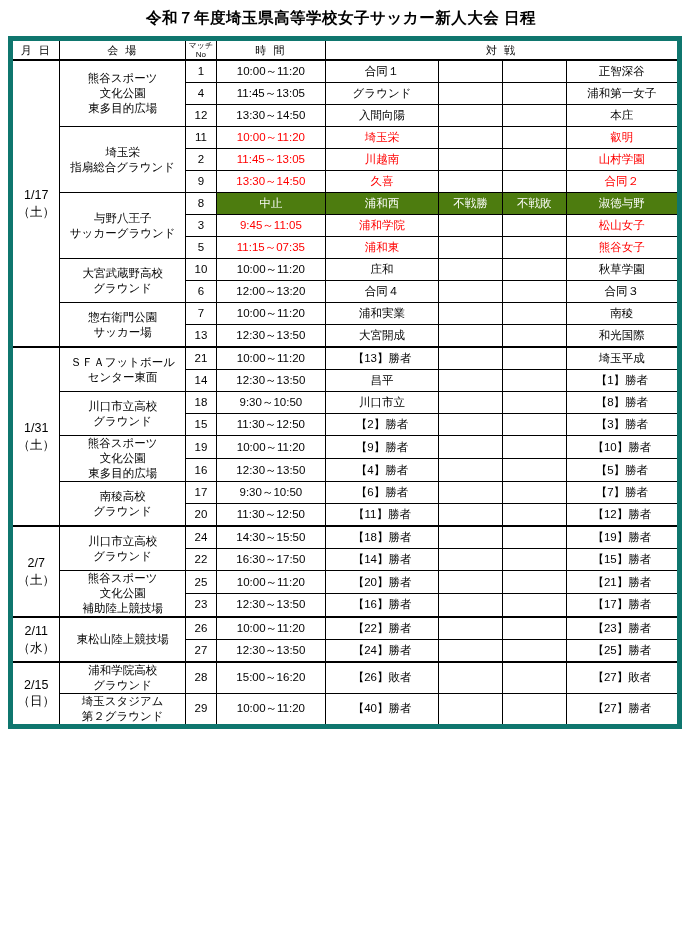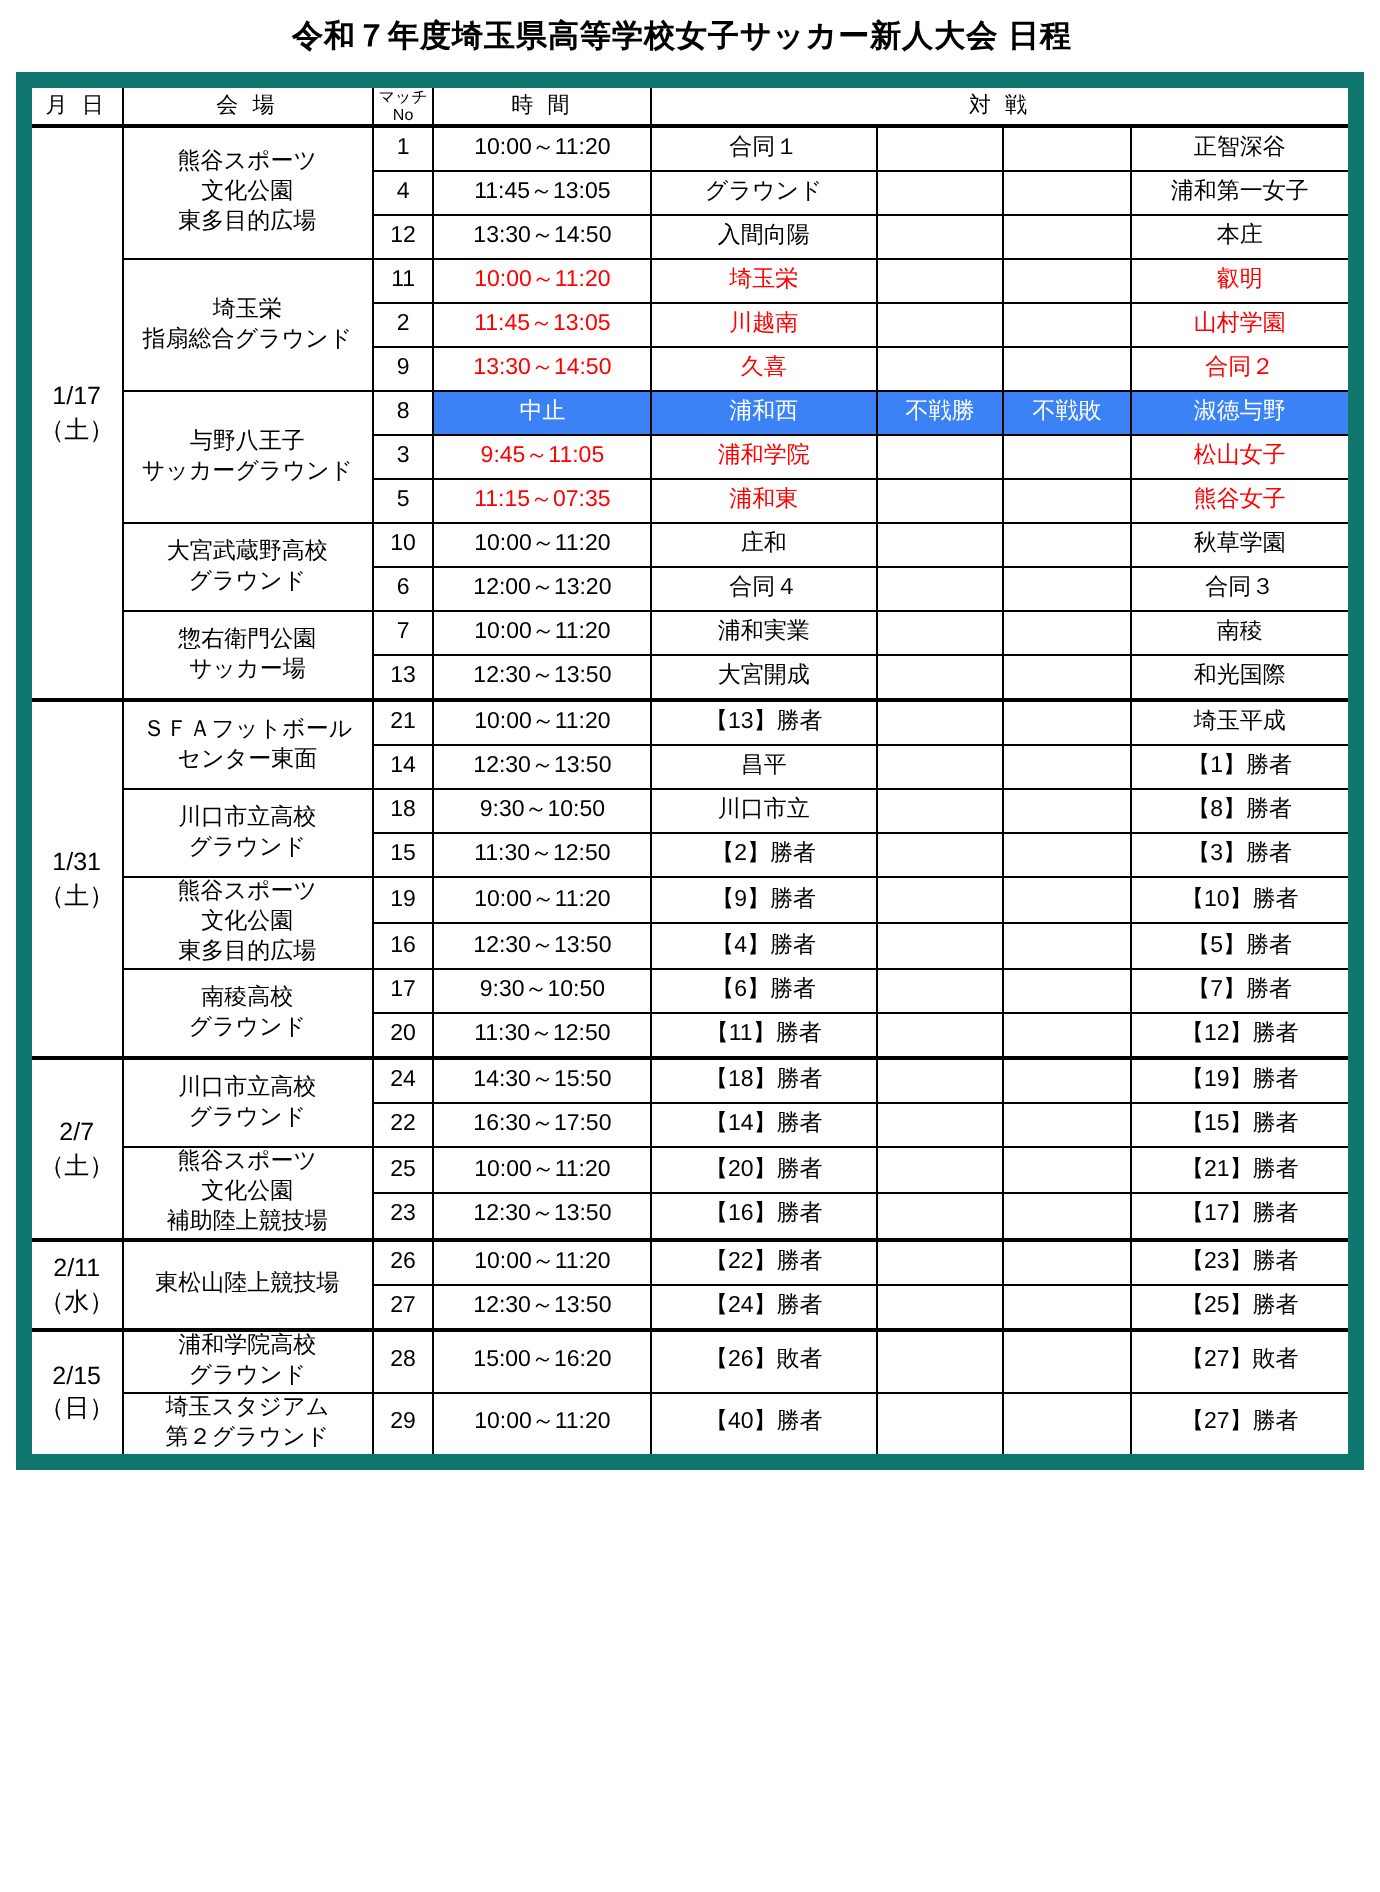--- a/index.html
+++ b/index.html
@@ -42,23 +42,23 @@
   .col-date{width:48px;}
   .col-venue{width:122px;}
   .col-no{width:30px;}
   .col-time{width:106px;}
   .col-teamA{width:110px;}
   .col-mid1{width:62px;}
   .col-mid2{width:62px;}
   .col-teamB{width:110px;}
   .date-cell{font-size:12.5px;line-height:1.35;}
   .venue-cell{font-size:11.5px;line-height:1.3;}
-  .tbl-outer{border:8px solid #0f766e;}
+  .tbl-outer{border:5px solid #0f766e;}
   .red-text{color:#ff0000;}
-  .red-fill{background:#3b82f6;color:#ffffff;font-weight:normal;}
+  .red-fill{background:#4d7c0f;color:#ffffff;font-weight:normal;}
   .thickline td{border-top:2px solid #000;}
   #footnote{
     font-size:9px;
     padding:6px 2px 0 2px;
     line-height:1.3;
     letter-spacing:0;
   }
 </style>
 </head>
 <body>

